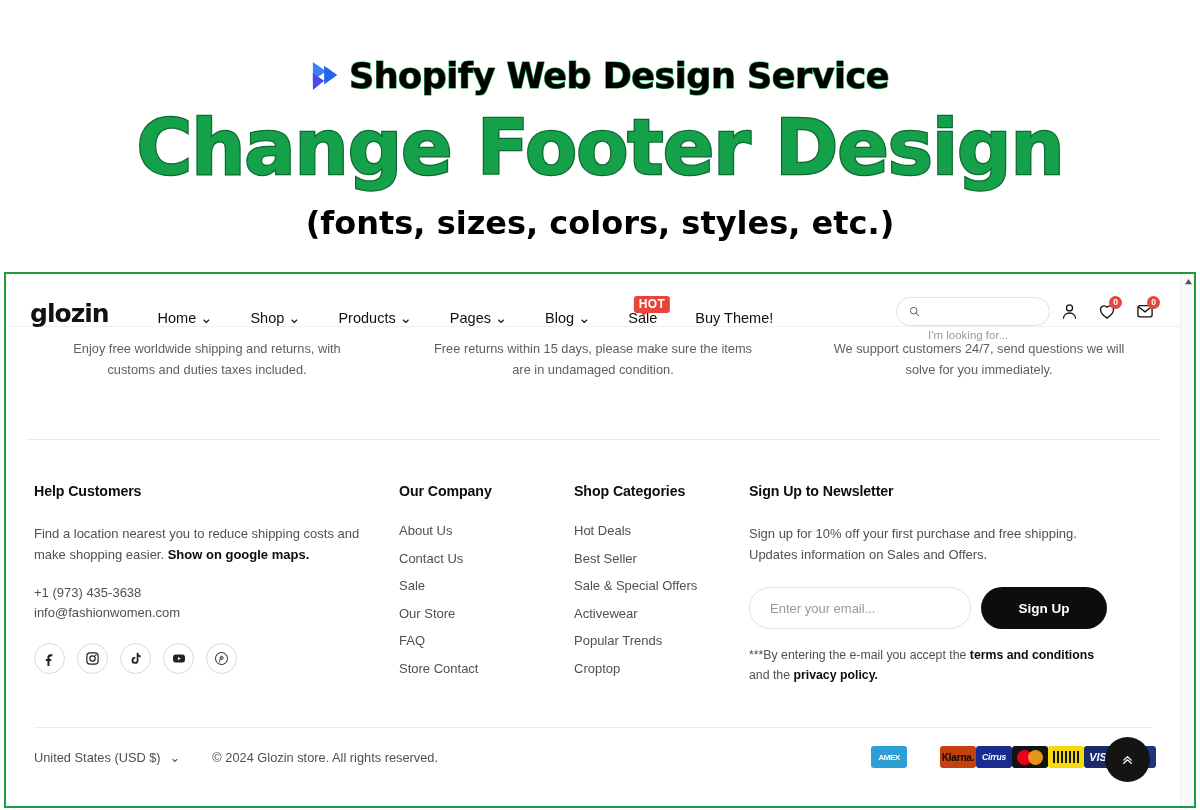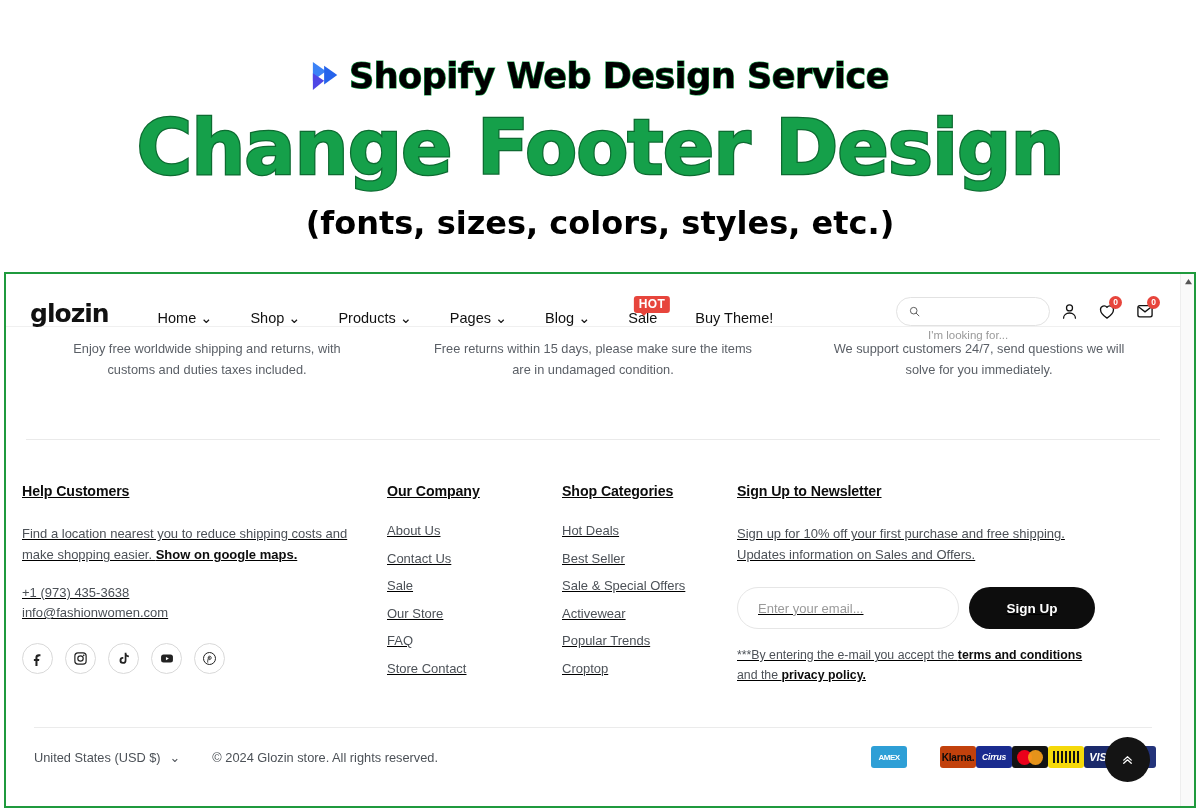--- a/index.html
+++ b/index.html
@@ -190,22 +190,21 @@
     padding: 0 18px;
   }
   .strip-divider {
     border-top: 1px solid #eaeaea;
     margin: 0 20px;
   }
 
   
   .footer-main {
     display: flex;
-    padding: 43px 24px 0 16px;
-    text-decoration: underline;
+    padding: 43px 24px 0 28px;
   }
   .fcol-help { width: 365px; }
   .fcol-company { width: 175px; }
   .fcol-cats { width: 175px; }
   .fcol-news { flex: 1; }
 
   .f-title {
     font-size: 14.2px;
     font-weight: 700;
     color: #0d0d0d;

